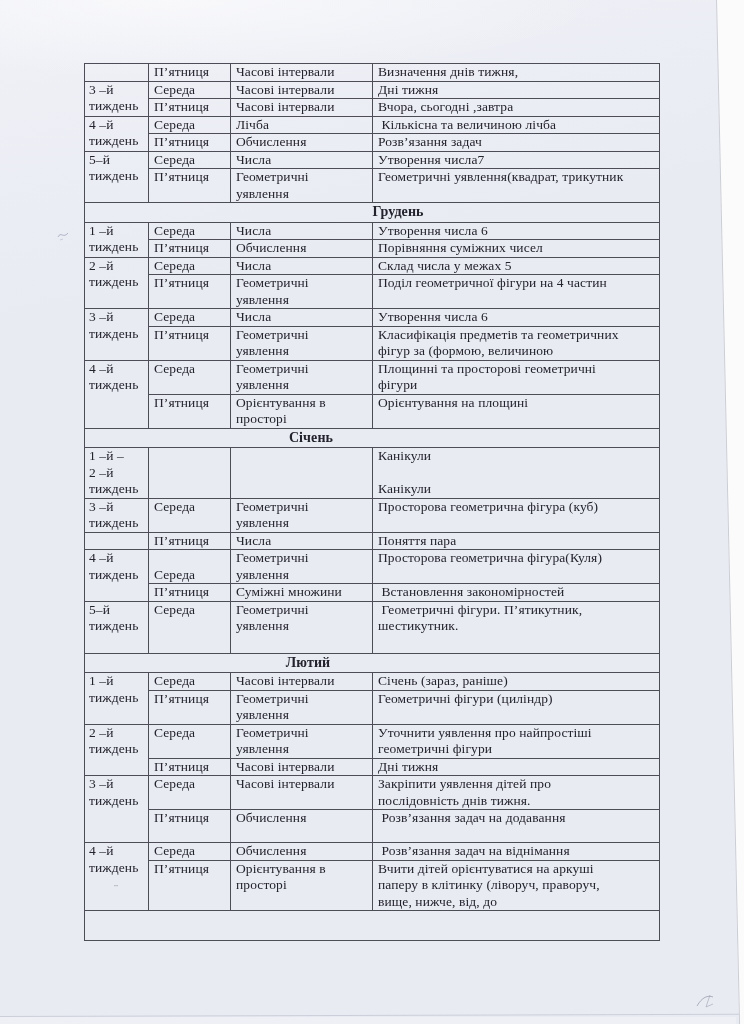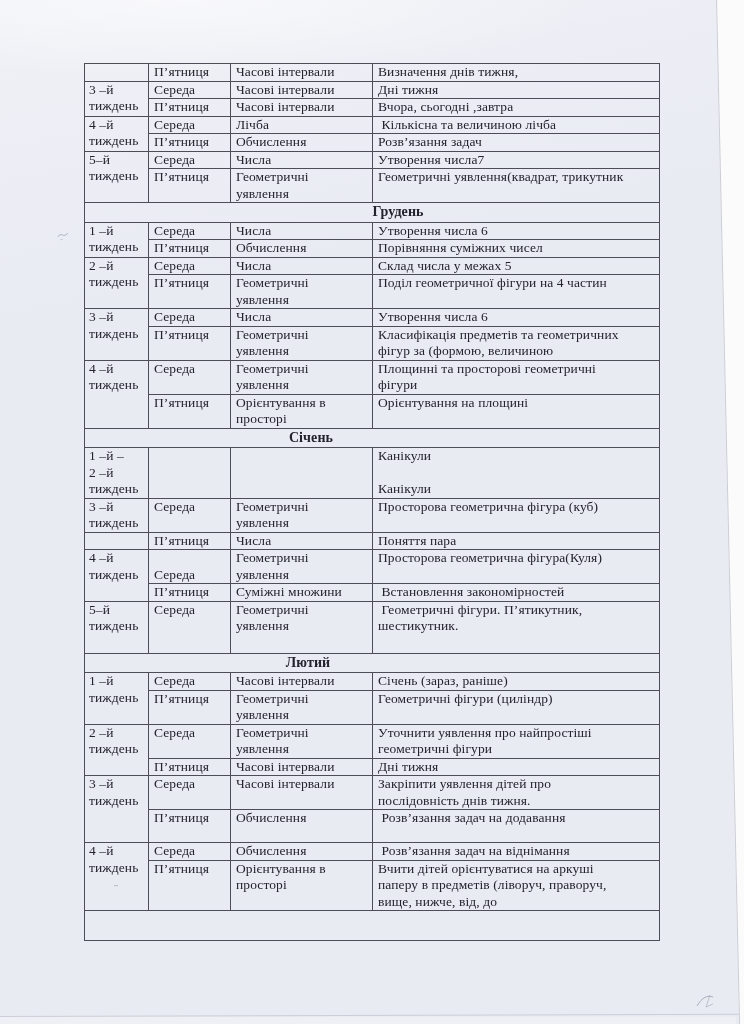--- a/index.html
+++ b/index.html
@@ -267,21 +267,21 @@
 тиждень</td>
         <td class="day">Середа</td>
         <td class="category">Обчислення</td>
         <td class="content"> Розв’язання задач на віднімання</td>
       </tr>
       <tr style="height: 49px;">
         <td class="day">П’ятниця</td>
         <td class="category">Орієнтування в
 просторі</td>
         <td class="content">Вчити дітей орієнтуватися на аркуші
-паперу в предметів (ліворуч, праворуч,
+паперу в клітинку (ліворуч, праворуч,
 вище, нижче, від, до</td>
       </tr>
       <tr style="height: 30px;">
         <td class="empty" colspan="4"></td>
       </tr>
     </tbody>
 </table>
 
 <svg class="artifact" style="left:55px;top:227px;" width="18" height="16" viewBox="0 0 18 16">
   <path d="M3 10 C6 4, 8 12, 13 6" stroke="#979db2" stroke-width="0.9" fill="none" opacity="0.8"></path>

